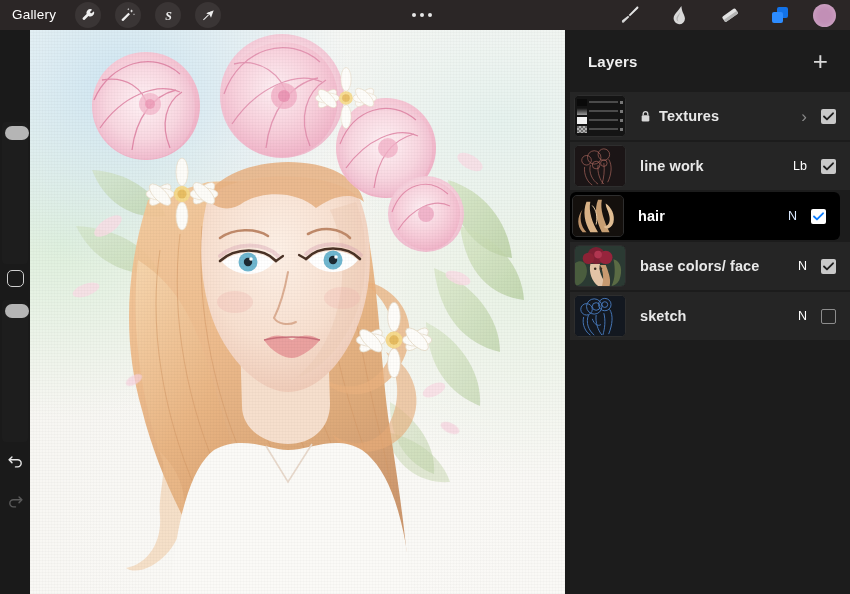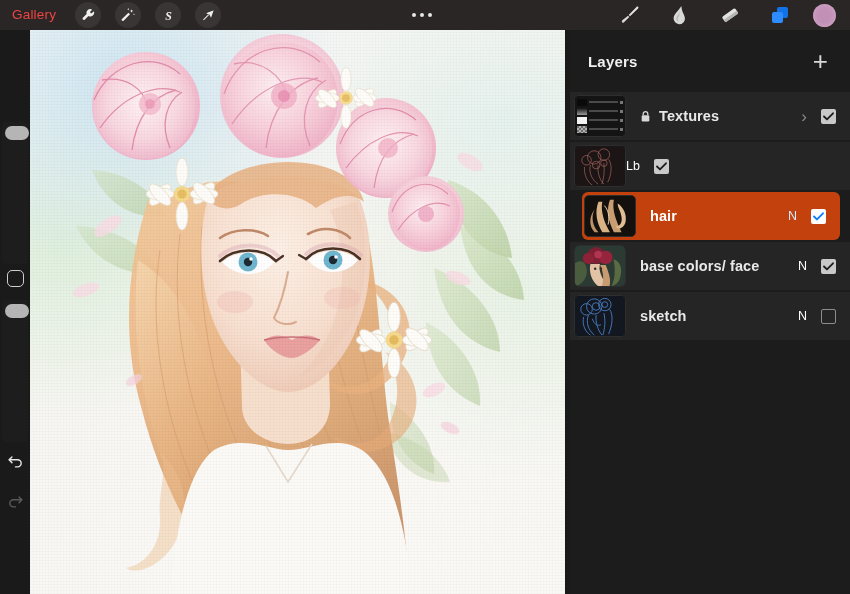--- a/index.html
+++ b/index.html
@@ -13,21 +13,21 @@
 
   
   .topbar {
     position:absolute; top:0; left:0; width:850px; height:30px;
     background:#2b2626;
     display:flex; align-items:center;
     z-index:40;
   }
   .topbar .left-tools { display:flex; align-items:center; height:30px; }
   .gallery-btn {
-    color:#ef4444; font-size:13.5px; padding:0 12px 0 12px;
+    color:#ffffff; font-size:13.5px; padding:0 12px 0 12px;
     letter-spacing:.2px; cursor:pointer; line-height:30px;
   }
   .tool-circle {
     width:26px; height:26px; border-radius:50%;
     background:#3a3535; margin:0 7px;
     display:flex; align-items:center; justify-content:center;
     cursor:pointer;
   }
   .tool-circle svg { display:block; }
   .dots-menu {
@@ -114,21 +114,21 @@
     padding:0 22px 0 18px;
   }
   .lp-title { color:#f0f0f0; font-size:15px; font-weight:bold; letter-spacing:.2px; }
   .lp-add { color:#d8d8d8; font-size:26px; font-weight:300; line-height:1; cursor:pointer; }
 
   .layer-list { padding:0; }
   .layer-row {
     position:relative; height:48px; display:flex; align-items:center;
     background:#252525; margin-bottom:2px; cursor:pointer;
   }
-  .layer-row.selected { background:#c2410c; border-radius:6px; margin-left:12px; margin-right:10px; }
+  .layer-row.selected { background:#000000; border-radius:6px; margin-left:0; margin-right:10px; }
   .layer-row.selected .lr-name { color:#ffffff; }
   .layer-row.selected .lr-blend { color:#dbeaff; }
   .thumb {
     width:52px; height:42px; margin-left:4px; border-radius:5px;
     background:#111; overflow:hidden; position:relative; flex:0 0 52px;
     border:1px solid #2e2e2e;
   }
   .layer-row.selected .thumb { margin-left:2px; }
   .thumb svg { display:block; width:100%; height:100%; }
   .thumb.white-thumb { background:#ffffff; border:1px solid #3a3a3a; }
@@ -545,20 +545,23 @@
               <path d="M16 20 C14 28 18 36 24 40"></path>
                 <path d="M24 20 C23 28 26 36 30 40"></path>
               <path d="M30 18 C31 26 30 34 28 40"></path>
                 <path d="M10 22 C9 30 13 38 18 41"></path>
               <circle cx="22" cy="20" r="4"></circle>
                 <circle cx="30" cy="18" r="3.4"></circle>
               <path d="M35 14 C39 20 38 30 34 38"></path>
             </g>
           </svg>
         </div>
+        <div class="lr-mid">
+          <span class="lr-name">line work</span>
+        </div>
         <div class="lr-right">
           <span class="lr-blend">Lb</span>
           <span class="cbox">
             <svg width="11" height="9" viewBox="0 0 12 10">
                 <path d="M1 5 L4.3 8.3 L11 1.4" stroke="#1d1d1d" stroke-width="2" fill="none" stroke-linecap="round" stroke-linejoin="round"></path>
               </svg>
           </span>
         </div>
       </div>
 

